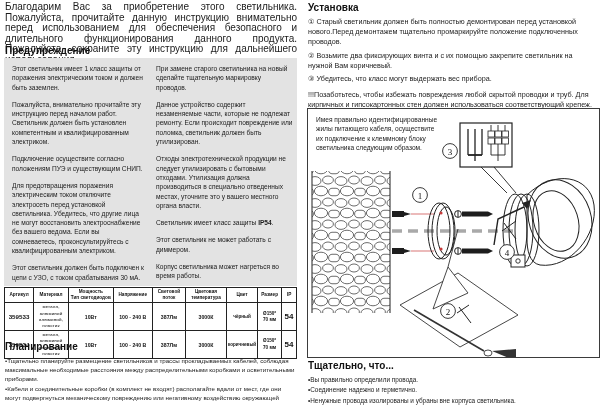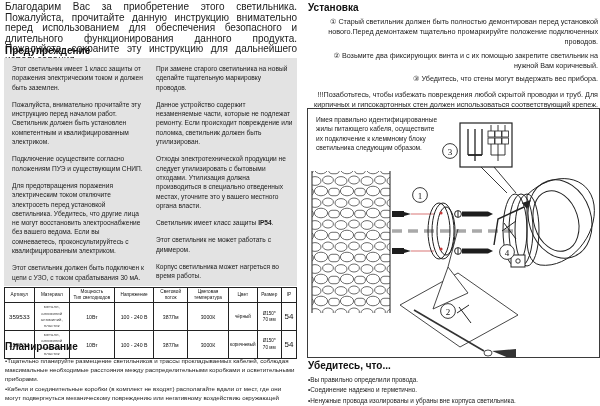--- a/index.html
+++ b/index.html
@@ -38,21 +38,21 @@
 
   
   table.spec{
     position:absolute;left:4px;top:287px;
     border-collapse:collapse;width:293px;
     font-size:5.2px;color:#111;
   }
   table.spec th,table.spec td{
     border:0.8px solid #222;text-align:center;vertical-align:middle;
     padding:1px 1px;
-    font-weight:normal;
+    font-weight:bold;
     line-height:6.2px;
   }
   table.spec th{height:11px;font-size:4.7px;background:#fff;}
   table.spec td{height:16px;}
   td.art{font-size:6.2px;}
   td.mat{font-size:4.2px;color:#4a4a4a;letter-spacing:.1px;}
   td.ipv{font-size:8px;}
   td.size{font-size:4.6px;line-height:5.6px;}
   td.color{font-size:4.6px;line-height:5.4px;}
   .c-art{width:30px;}
@@ -73,21 +73,21 @@
   }
   .plan div{margin-bottom:1px;}
 
   
   .right{position:absolute;left:303px;top:0;width:297px;height:406px;}
   .inst-title{position:absolute;left:5px;top:2px;}
   .inst{
     position:absolute;left:5px;top:17px;width:290px;
     font-size:7.2px;line-height:10.2px;color:#1b1b1b;
   }
-  .inst p{margin:0 0 3px 0;text-align:right;}
+  .inst p{margin:0 0 3px 0;}
   .inst .bang{margin-top:6px;}
 
   .diagram{
     position:absolute;left:4px;top:108px;width:291px;height:248px;
     border:1px solid #3b3b3b;background:#fff;overflow:hidden;
   }
   .diag-text{
     position:absolute;left:8px;top:6px;width:125px;
     font-size:6.6px;line-height:9.4px;color:#1b1b1b;
   }
@@ -177,21 +177,21 @@
     </div>
   </div>
 
   <div class="right">
 
     <div class="h-title inst-title">Установка</div>
 
     <div class="inst">
       <p>① Старый светильник должен быть полностью демонтирован перед установкой нового.Перед демонтажем тщательно промаркируйте положение подключенных проводов.</p>
       <p>② Возьмите два фиксирующих винта и с их помощью закрепите светильник на нужной Вам коричневый.</p>
-      <p>③ Убедитесь, что стены могут выдержать вес прибора.</p>
+      <p>③ Убедитесь, что класс могут выдержать вес прибора.</p>
       <p class="bang">!!!Позаботьтесь, чтобы избежать повреждения любой скрытой проводки и труб. Для кирпичных и гипсокартонных стен должен использоваться соответствующий крепеж.</p>
     </div>
 
     <div class="diagram">
       <div class="diag-text">Имея правильно идентифицированные жилы питающего кабеля, осуществите их подключение к клеммному блоку светильника следующим образом.</div>
 
       <svg class="diag-svg" width="291" height="248" viewBox="0 0 291 248">
         <defs>
           <pattern id="stone" x="0" y="0" width="26" height="22" patternUnits="userSpaceOnUse">
             <rect width="26" height="22" fill="#fff"></rect>
@@ -322,21 +322,21 @@
           <circle cx="140" cy="202" r="7.4" fill="#fff" stroke="#222" stroke-width="0.9"></circle>
           <text x="140" y="205.5" font-family="Liberation Serif, serif" font-size="9" text-anchor="middle" fill="#111">2</text>
         </g>
         <g>
           <circle cx="199" cy="143" r="7.4" fill="#fff" stroke="#222" stroke-width="0.9"></circle>
           <text x="199" y="146.5" font-family="Liberation Serif, serif" font-size="9" text-anchor="middle" fill="#111">4</text>
         </g>
       </svg>
     </div>
 
-    <div class="h-title sure-title">Убедитесь, что...</div>
+    <div class="h-title sure-title">Тщательно, что...</div>
     <div class="sure">
       <div>•Вы правильно определили провода.</div>
       <div>•Соединение надежно и герметично.</div>
       <div>•Ненужные провода изолированы и убраны вне корпуса светильника.</div>
     </div>
   </div>
 
 </div>
 
 </body></html>

